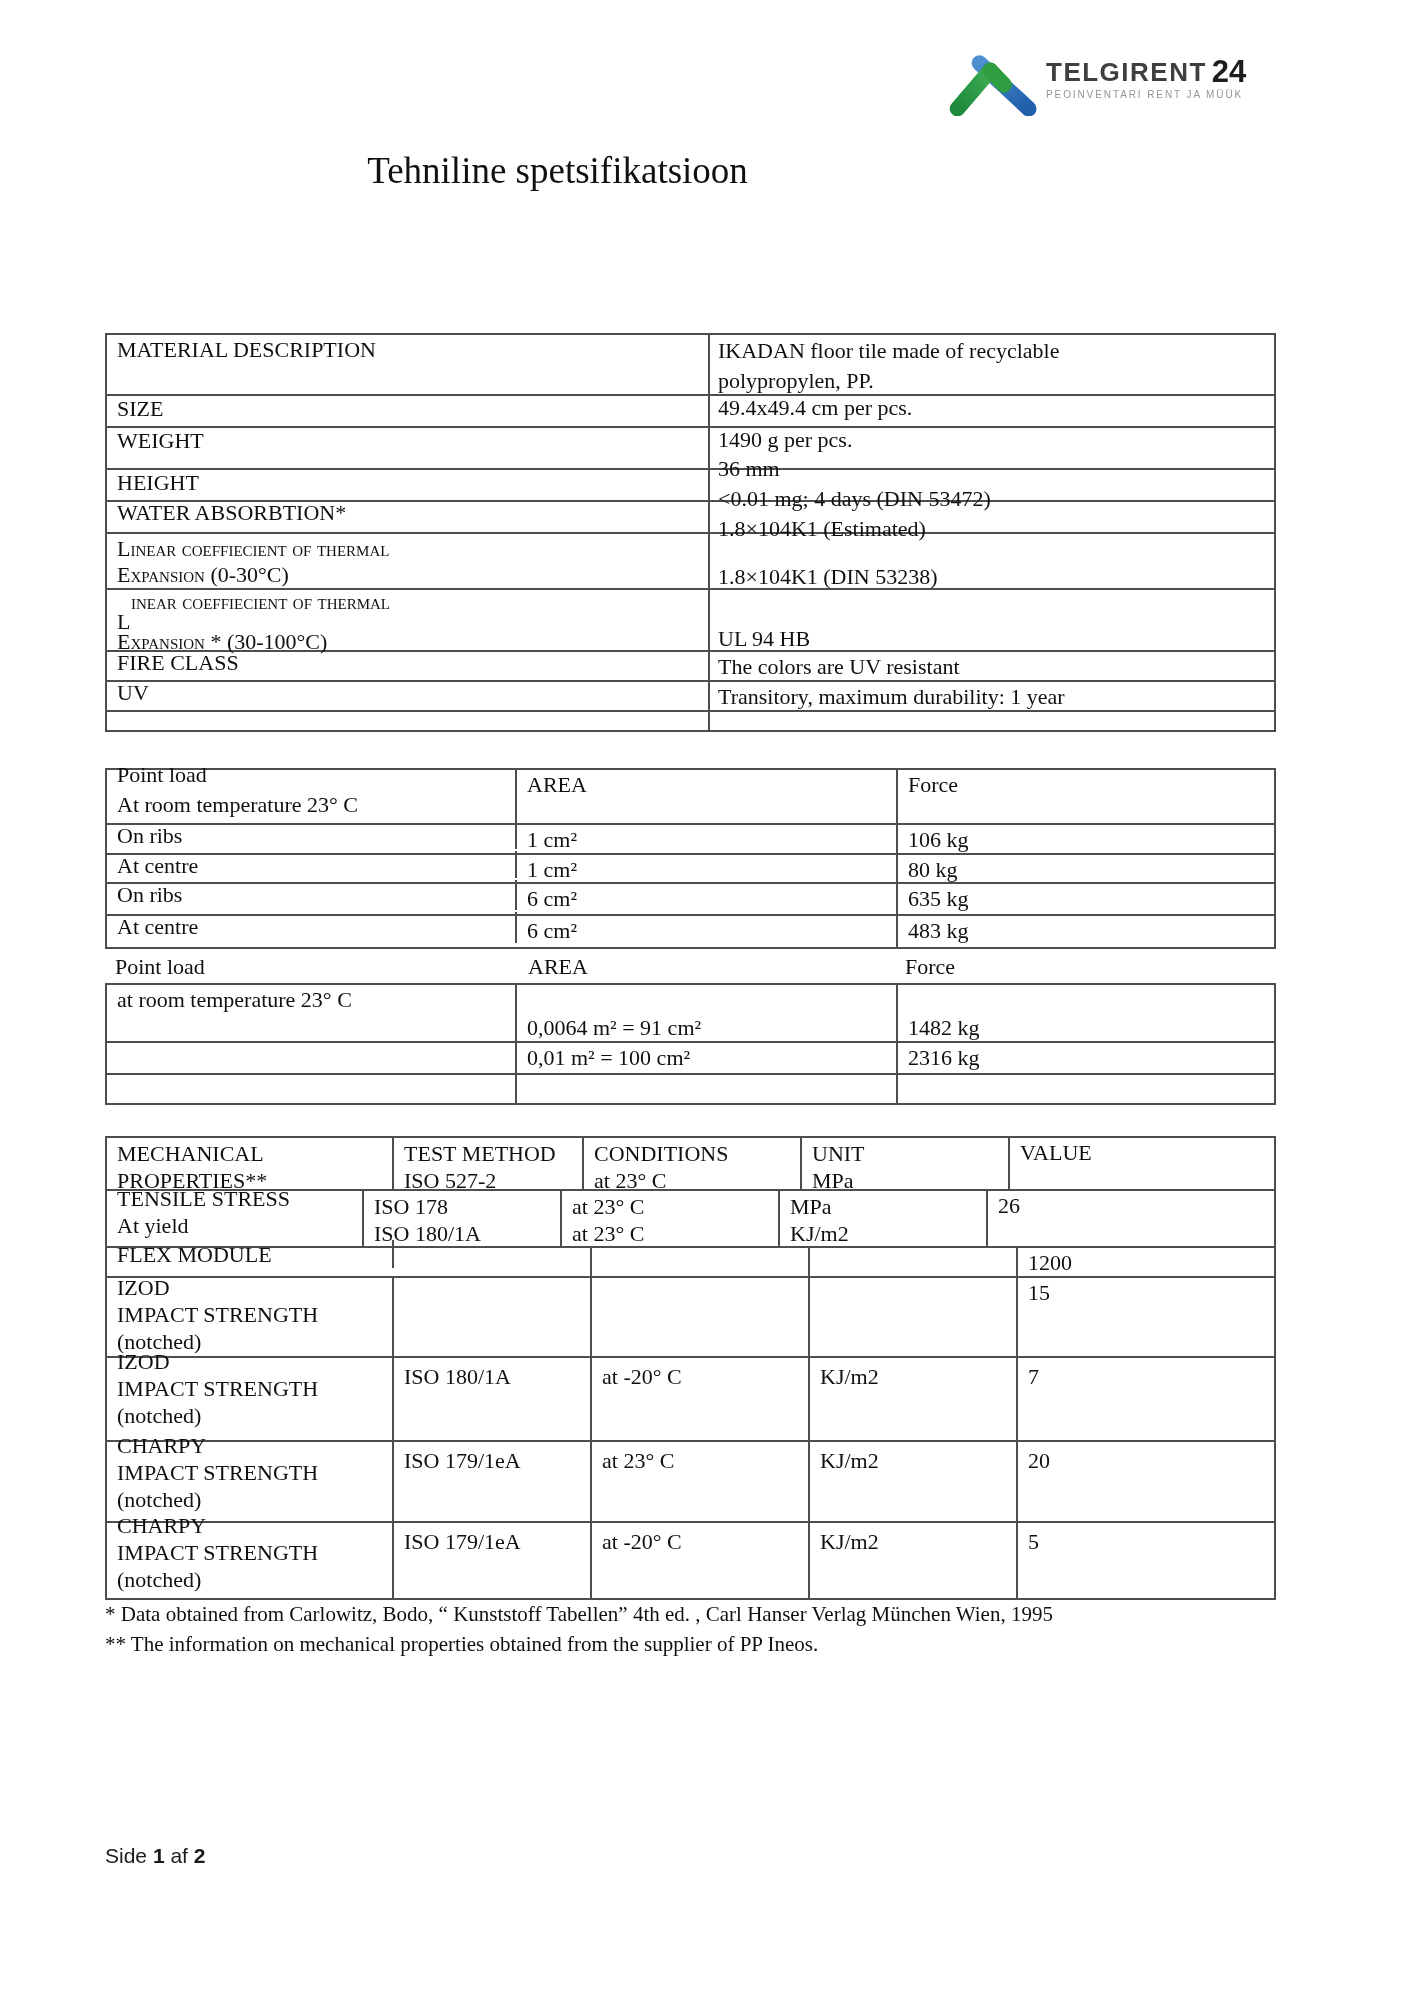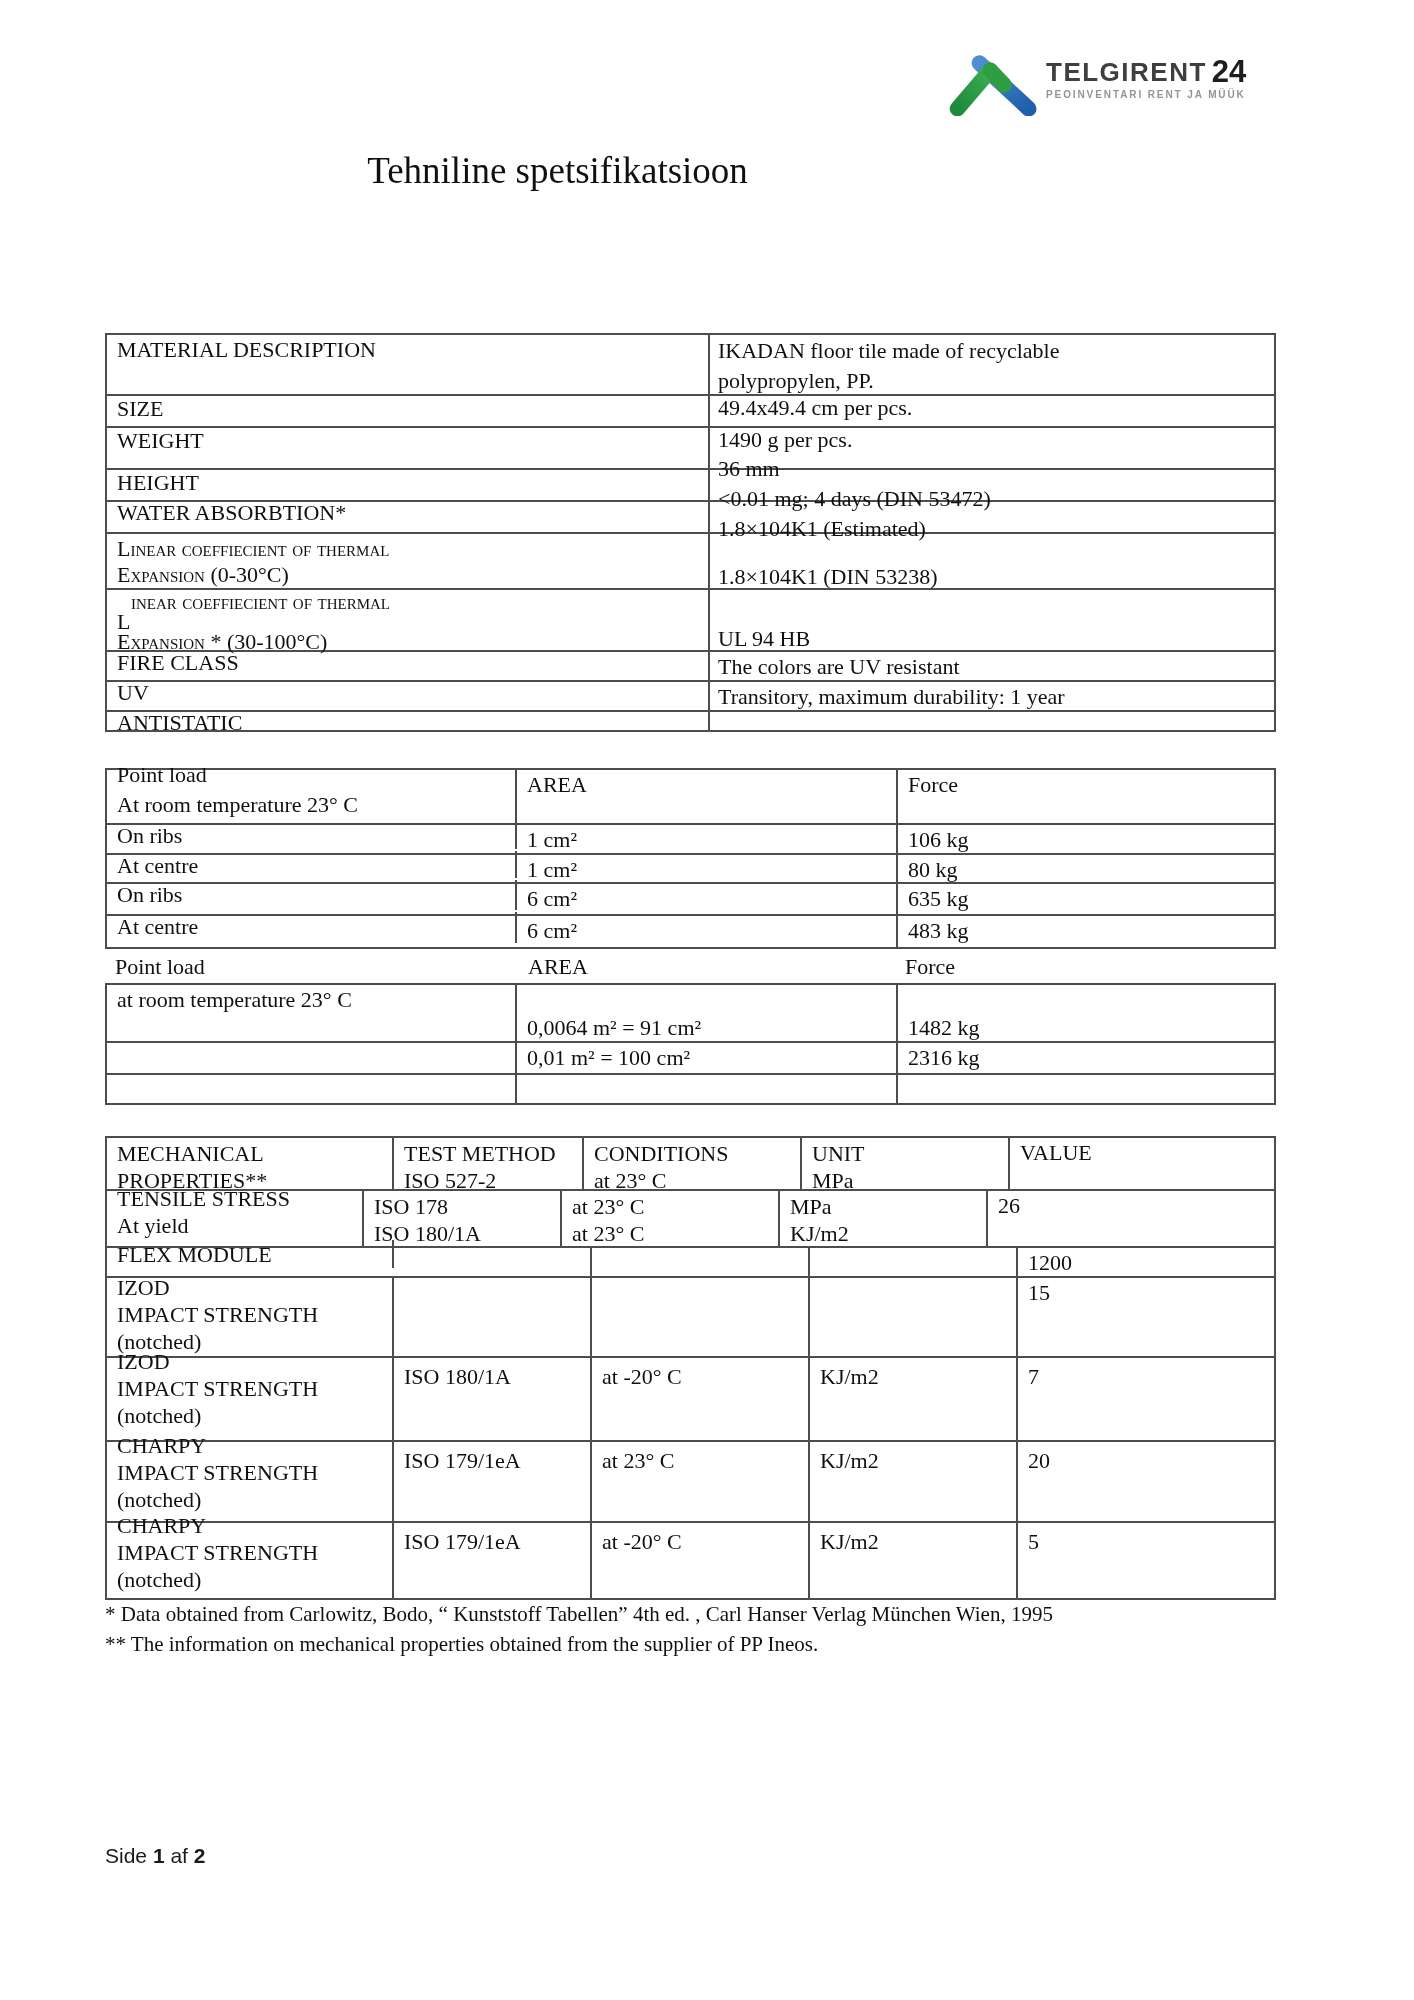--- a/index.html
+++ b/index.html
@@ -6,21 +6,21 @@
   .page{position:relative;width:1414px;height:2000px;background:#fff;overflow:hidden;
         font-family:"Liberation Serif", serif;color:#101010;}
 
   
   .logo-icon{position:absolute;left:948px;top:52px;}
   .logo-text{position:absolute;left:1046px;top:56px;width:260px;}
   .brand-line{display:flex;align-items:flex-end;font-family:"Liberation Sans",sans-serif;font-weight:bold;}
   .brand{font-size:26px;letter-spacing:1.5px;color:#3f3f3f;line-height:30px;}
   .brand-num{font-size:31px;color:#1d1d1b;margin-left:5px;line-height:31px;}
   .tagline{font-family:"Liberation Sans",sans-serif;font-size:10px;letter-spacing:1.9px;
-           color:#949494;margin-top:2px;white-space:nowrap;font-weight:bold;}
+           color:#949494;margin-top:2px;white-space:nowrap;}
 
   
   .doc-title{position:absolute;left:105px;top:150px;width:905px;text-align:center;
              font-size:37px;line-height:42px;}
 
   
   .t{position:absolute;border:2px solid #4d4d4d;box-sizing:border-box;font-size:22px;}
   .row{position:relative;display:flex;border-bottom:2px solid #4d4d4d;box-sizing:border-box;}
   .row.last{border-bottom:none;}
   .cell{box-sizing:border-box;padding:2px 8px 0 10px;overflow:visible;}
@@ -105,23 +105,20 @@
         <span class="ln" style="line-height:20px;">L</span>
         <span class="ln sc" style="line-height:20px;">Expansion * (30-100°C)</span>
       </div>
     </div>
     <div class="row" style="height:30px;">
       <div class="cell" style="width:601px;position:relative;top:-4px;">FIRE CLASS</div>
     </div>
     <div class="row" style="height:30px;">
       <div class="cell" style="width:601px;position:relative;top:-4px;">UV</div>
     </div>
-    <div class="row last" style="height:30px;">
-      <div class="cell" style="width:601px;position:relative;top:-4px;">ANTISTATIC</div>
-    </div>
 
     <div class="t1v" style="top:4px;">IKADAN floor tile made of recyclable</div>
     <div class="t1v" style="top:34px;">polypropylen, PP.</div>
     <div class="t1v" style="top:61px;">49.4x49.4 cm per pcs.</div>
     <div class="t1v" style="top:93px;">1490 g per pcs.</div>
     <div class="t1v" style="top:122px;">36 mm</div>
     <div class="t1v" style="top:152px;">&lt;0.01 mg; 4 days (DIN 53472)</div>
     <div class="t1v" style="top:182px;">1.8×104K1 (Estimated)</div>
     <div class="t1v" style="top:230px;">1.8×104K1 (DIN 53238)</div>
     <div class="t1v" style="top:292px;">UL 94 HB</div>

